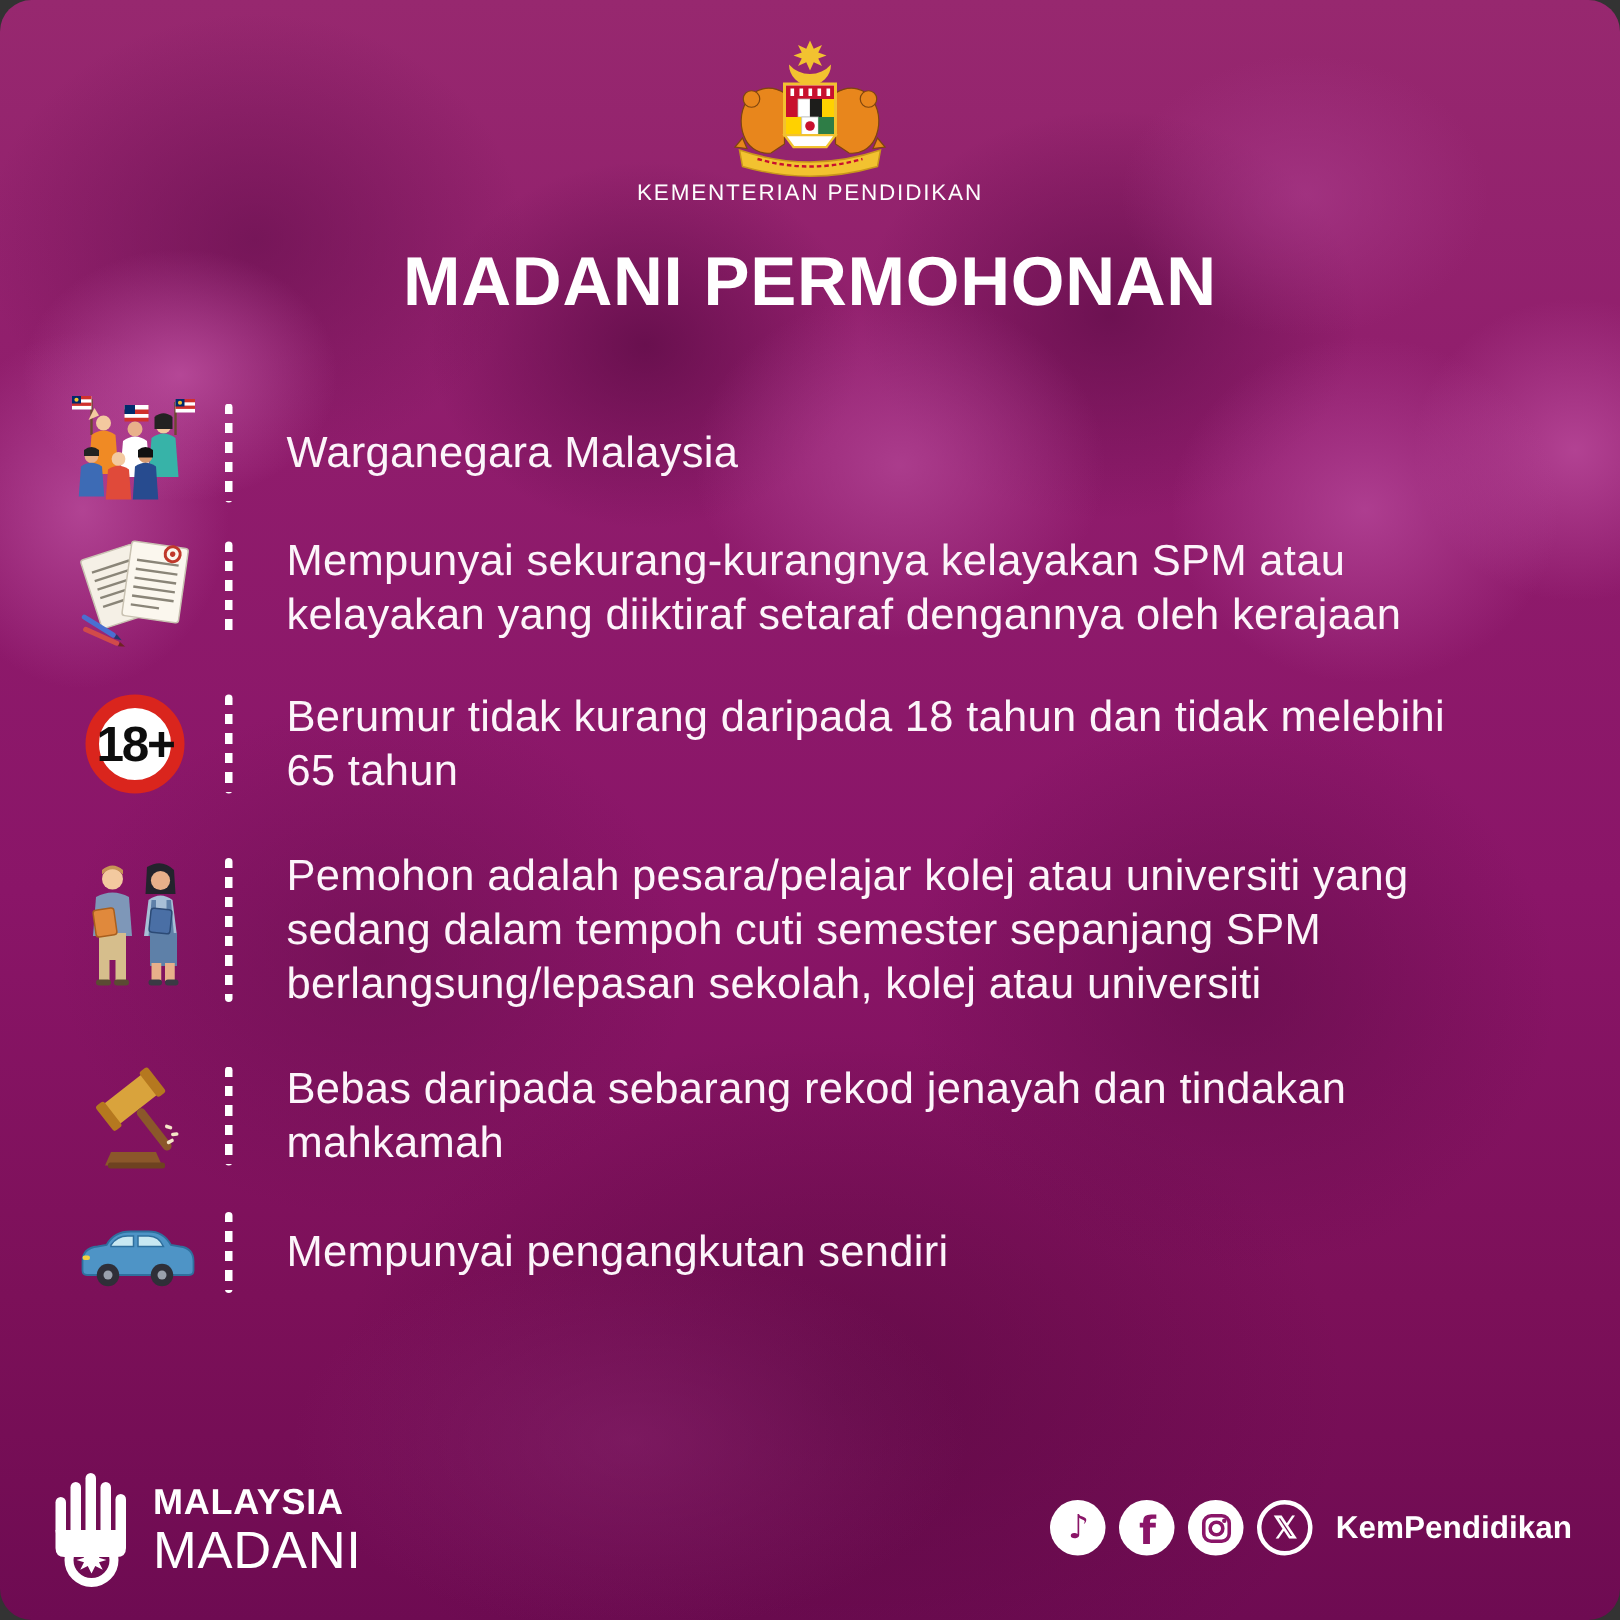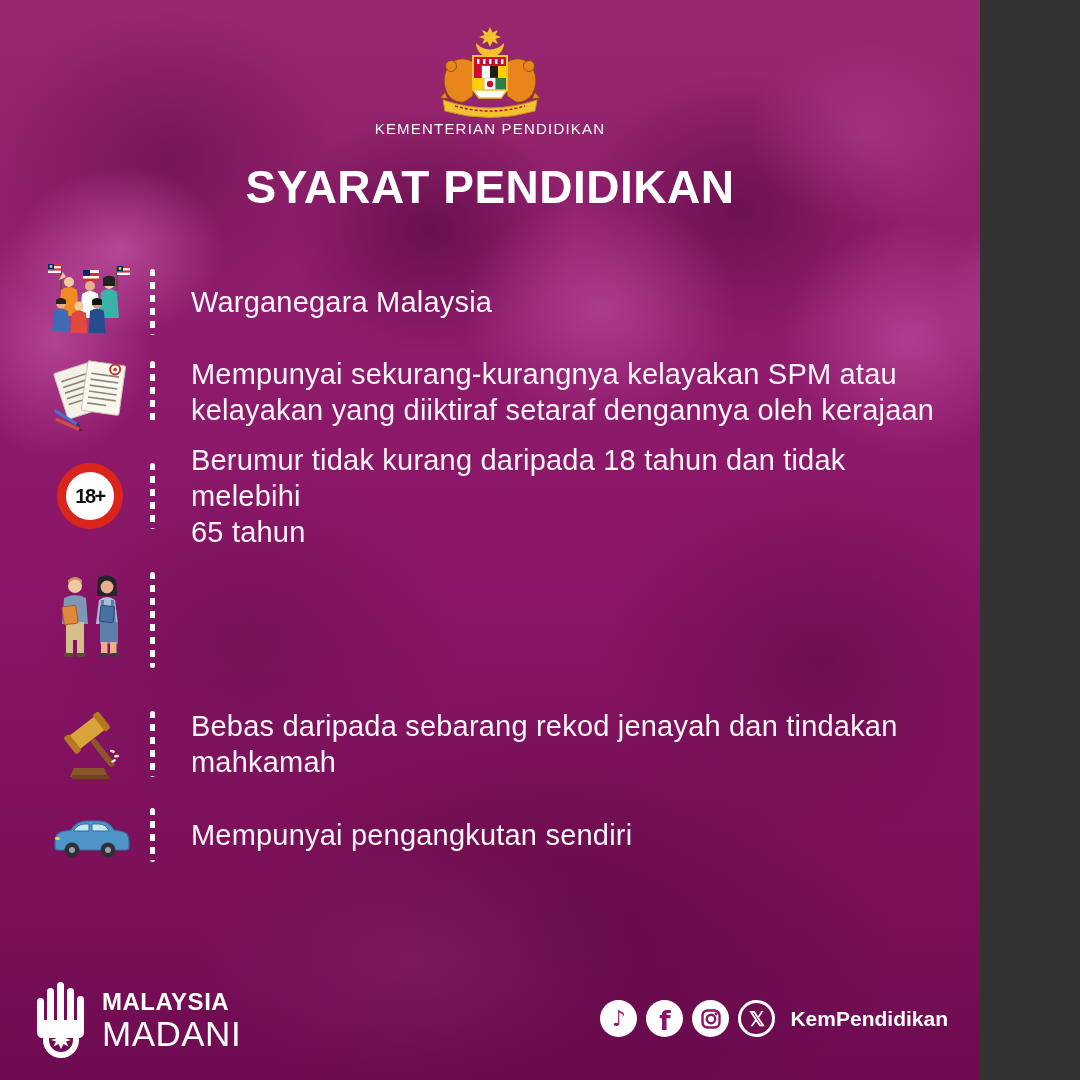--- a/index.html
+++ b/index.html
@@ -1,33 +1,34 @@
 <!DOCTYPE html>
 <html><head>
 <meta charset="utf-8">
 <style>
   html,body{margin:0;padding:0;background:#333;}
   .poster{
-    position:relative;width:980px;height:1080px;overflow:hidden;
+    position:relative;width:1080px;height:1080px;overflow:hidden;
     font-family:"Liberation Sans",sans-serif;color:#fff;
     background:
       radial-gradient(ellipse 150px 120px at 120px 250px, rgba(196,86,167,.75) 0%, rgba(196,86,167,0) 70%),
       radial-gradient(ellipse 140px 170px at 55px 340px, rgba(192,84,164,.7) 0%, rgba(192,84,164,0) 70%),
       radial-gradient(ellipse 190px 160px at 600px 310px, rgba(180,71,151,.75) 0%, rgba(180,71,151,0) 72%),
       radial-gradient(ellipse 180px 160px at 910px 340px, rgba(187,76,159,.7) 0%, rgba(187,76,159,0) 72%),
       radial-gradient(ellipse 150px 140px at 1050px 300px, rgba(193,82,163,.7) 0%, rgba(193,82,163,0) 72%),
       radial-gradient(ellipse 170px 130px at 870px 130px, rgba(170,60,140,.6) 0%, rgba(170,60,140,0) 72%),
       radial-gradient(ellipse 200px 170px at 430px 230px, rgba(95,12,71,.8) 0%, rgba(95,12,71,0) 72%),
       radial-gradient(ellipse 230px 190px at 740px 210px, rgba(100,14,75,.8) 0%, rgba(100,14,75,0) 72%),
       radial-gradient(ellipse 250px 210px at 170px 160px, rgba(106,17,80,.7) 0%, rgba(106,17,80,0) 72%),
       radial-gradient(ellipse 280px 230px at 250px 640px, rgba(107,17,80,.6) 0%, rgba(107,17,80,0) 75%),
       radial-gradient(ellipse 290px 250px at 820px 660px, rgba(94,12,70,.6) 0%, rgba(94,12,70,0) 75%),
       radial-gradient(ellipse 300px 170px at 420px 960px, rgba(139,38,112,.5) 0%, rgba(139,38,112,0) 75%),
       radial-gradient(ellipse 420px 300px at 560px 930px, rgba(85,8,62,.55) 0%, rgba(85,8,62,0) 80%),
       linear-gradient(180deg,#97286f 0%,#8f1c6c 28%,#8a1568 55%,#7c1059 80%,#6e0b52 100%);
+    border-radius: 21px;
   }
   .poster *{box-sizing:border-box;}
 
   
   .crest{position:absolute;left:50%;top:26px;transform:translateX(-50%);}
   .ministry{position:absolute;top:120px;left:0;width:100%;text-align:center;
     font-size:15px;letter-spacing:1.2px;font-weight:400;color:#fdfdfd;}
 
   .title{position:absolute;top:160px;left:0;width:100%;text-align:center;margin:0;
     font-size:46px;font-weight:800;letter-spacing:.5px;color:#fff;}
@@ -42,21 +43,21 @@
 
   .r1{top:256px;height:92px;} .r1 .dots{height:66px;}
   .r2{top:348px;height:88px;} .r2 .dots{height:62px;}
   .r3{top:450px;height:92px;} .r3 .dots{height:66px;}
   .r4{top:556px;height:128px;} .r4 .dots{height:96px;}
   .r5{top:698px;height:92px;} .r5 .dots{height:66px;}
   .r6{top:798px;height:74px;} .r6 .dots{height:54px;}
 
   .age-badge{width:66px;height:66px;border-radius:50%;background:#fff;
     border:9px solid #DA251D;display:flex;align-items:center;justify-content:center;
-    font-weight:800;font-size:20px;letter-spacing:-1.5px;color:#0d0d0d;}
+    font-weight:800;font-size:33px;letter-spacing:-1.5px;color:#0d0d0d;}
 
   
   .madani{position:absolute;left:34px;top:980px;display:flex;align-items:center;gap:10px;}
   .madani-text{line-height:1;}
   .madani-l1{font-size:24px;font-weight:800;letter-spacing:.5px;}
   .madani-l2{font-size:35px;font-weight:400;letter-spacing:.5px;margin-top:2px;}
 
   .social{position:absolute;right:32px;top:1000px;display:flex;align-items:center;gap:9px;}
   .soc{width:37px;height:37px;border-radius:50%;display:flex;align-items:center;justify-content:center;}
   .soc.fill{background:#fff;color:#8a1568;}
@@ -107,21 +108,21 @@
       <path d="M48 64 h34 l-6 8 h-22 Z" fill="#fff" stroke="#F2C230" stroke-width="1.5"></path>
       <circle cx="65" cy="58" r="3.2" fill="#C8102E"></circle>
     </g>
 
     <path d="M18 74 Q65 90 112 74 L110 85 Q65 98 20 85 Z" fill="#F2C230" stroke="#C9961B" stroke-width="1"></path>
     <path d="M30 80 Q65 90 100 80" fill="none" stroke="#C8102E" stroke-width="1.6" stroke-dasharray="3 2"></path>
   </svg>
 
   <div class="ministry">KEMENTERIAN PENDIDIKAN</div>
 
-  <h1 class="title">SYARAT PENDIDIKAN</h1>
+  <h1 class="title">MADANI PERMOHONAN</h1>
 
   <div class="req r1">
     <div class="icon-cell">
       <svg width="86" height="84" viewBox="0 0 86 84">
 
         <g>
           <line x1="14" y1="6" x2="14" y2="30" stroke="#6b4a2f" stroke-width="1.6"></line>
           <rect x="1" y="4" width="13" height="9" fill="#fff"></rect>
           <rect x="1" y="4" width="13" height="2.2" fill="#D0312D"></rect>
           <rect x="1" y="8.4" width="13" height="2.2" fill="#D0312D"></rect>
@@ -242,20 +243,23 @@
           <rect x="49" y="48" width="18" height="22" fill="#5E80A8"></rect>
           <rect x="50" y="68" width="6.5" height="12" fill="#E8B08A"></rect>
           <rect x="59" y="68" width="6.5" height="12" fill="#E8B08A"></rect>
           <rect x="48" y="79" width="9" height="4" rx="2" fill="#3a3a44"></rect>
           <rect x="59" y="79" width="9" height="4" rx="2" fill="#3a3a44"></rect>
           <rect x="49" y="32" width="14" height="16" rx="2" transform="rotate(6 56 40)" fill="#4A6FA5" stroke="#2c4a75" stroke-width="1"></rect>
         </g>
       </svg>
     </div>
     <div class="dots"></div>
+    <p class="req-text">Pemohon adalah pesara/pelajar kolej atau universiti yang
+sedang dalam tempoh cuti semester sepanjang SPM
+berlangsung/lepasan sekolah, kolej atau universiti</p>
   </div>
 
   <div class="req r5">
     <div class="icon-cell">
       <svg width="84" height="76" viewBox="0 0 84 76">
         <g transform="rotate(-38 40 28)">
           <rect x="22" y="18" width="36" height="17" rx="3" fill="#D9A33C"></rect>
           <rect x="18" y="16" width="7" height="21" rx="2" fill="#B5781F"></rect>
           <rect x="55" y="16" width="7" height="21" rx="2" fill="#B5781F"></rect>
           <rect x="37" y="35" width="6" height="34" rx="3" fill="#8B572A"></rect>

